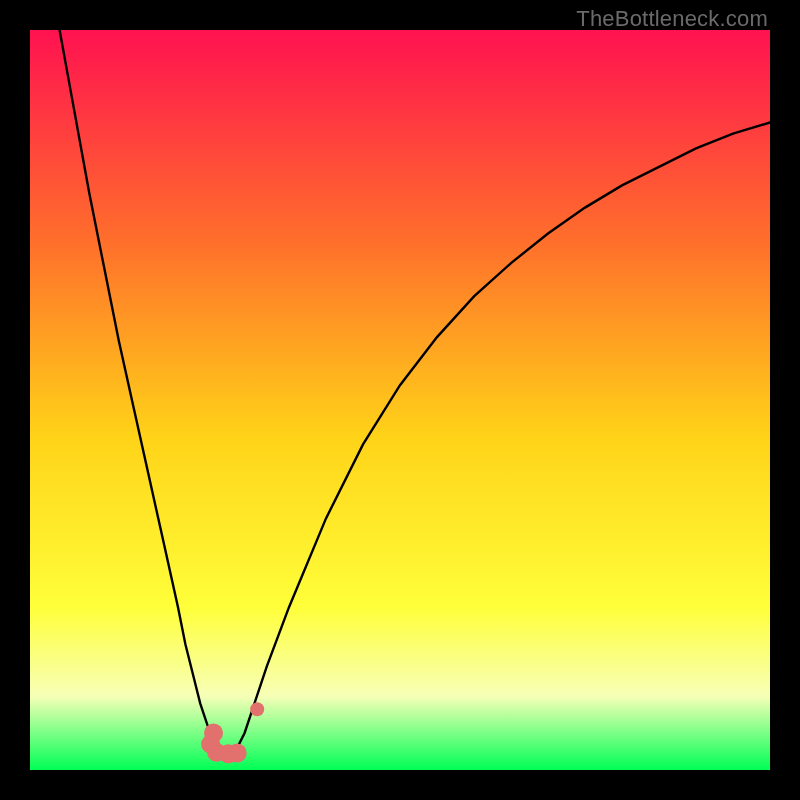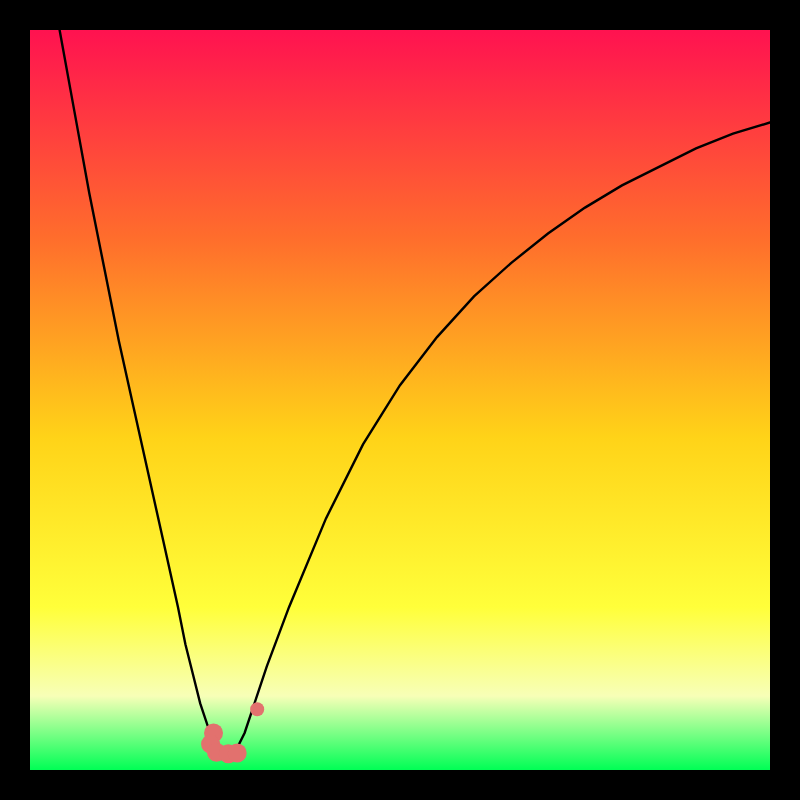--- a/index.html
+++ b/index.html
@@ -61,13 +61,14 @@
       <g id="markers">
           <circle cx="183.52" cy="703.00" r="9.5" fill="#e2716e"></circle>
           <circle cx="180.56" cy="714.10" r="9.5" fill="#e2716e"></circle>
           <circle cx="186.48" cy="722.24" r="9.5" fill="#e2716e"></circle>
           <circle cx="198.32" cy="723.72" r="9.5" fill="#e2716e"></circle>
           <circle cx="207.20" cy="722.98" r="9.5" fill="#e2716e"></circle>
           <circle cx="227.18" cy="679.32" r="7" fill="#e2716e"></circle>
         </g>
     </svg>
   </div>
+  <div class="watermark">TheBottleneck.com</div>
 </div>
 
 </body></html>

